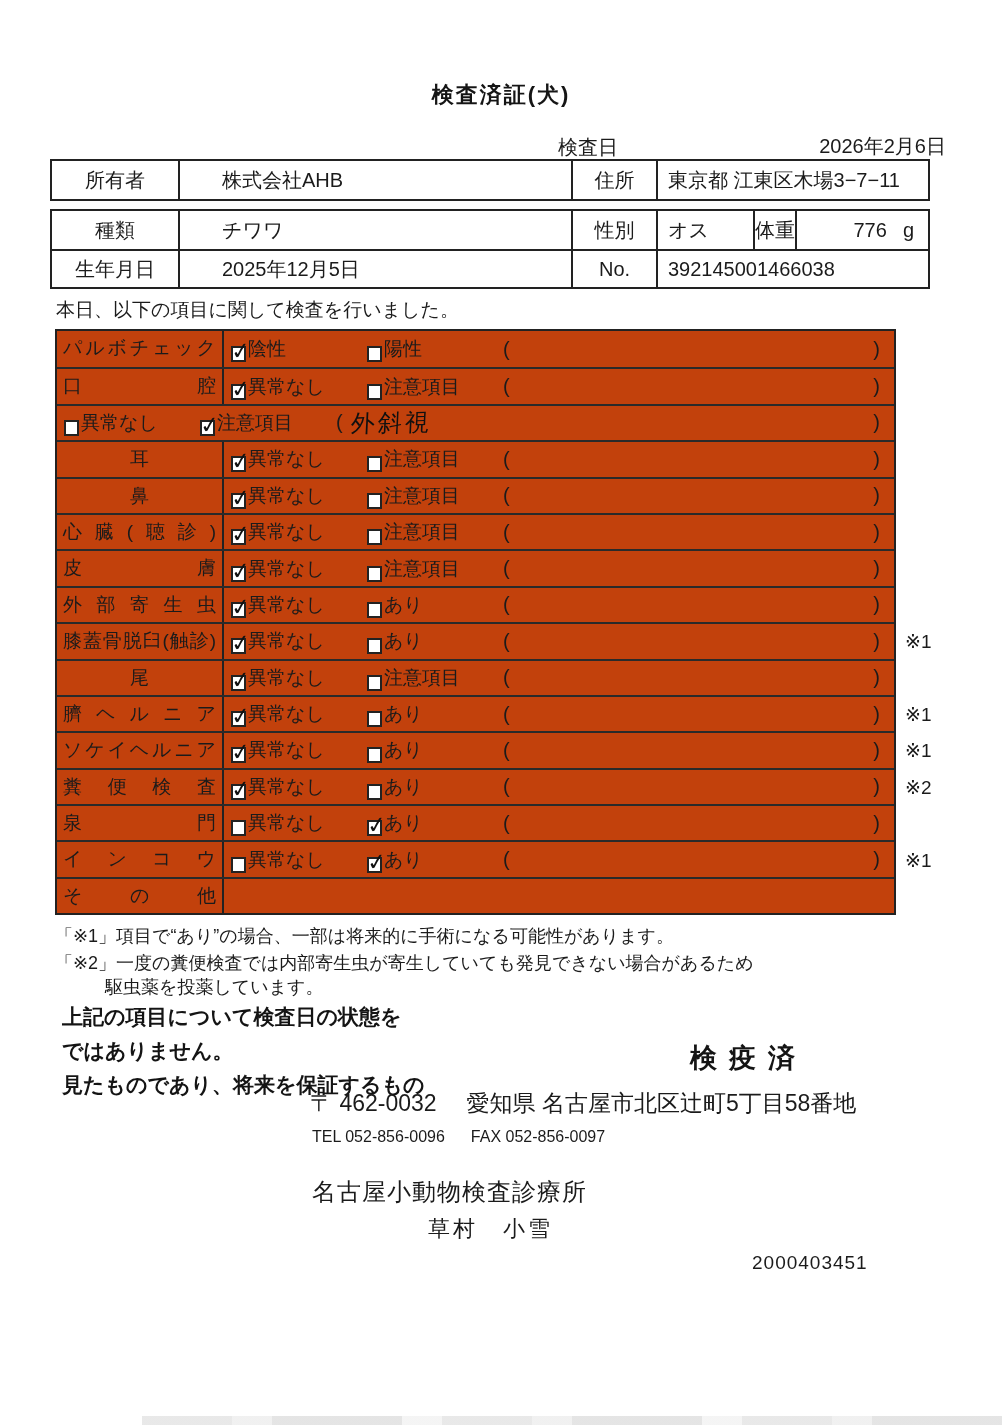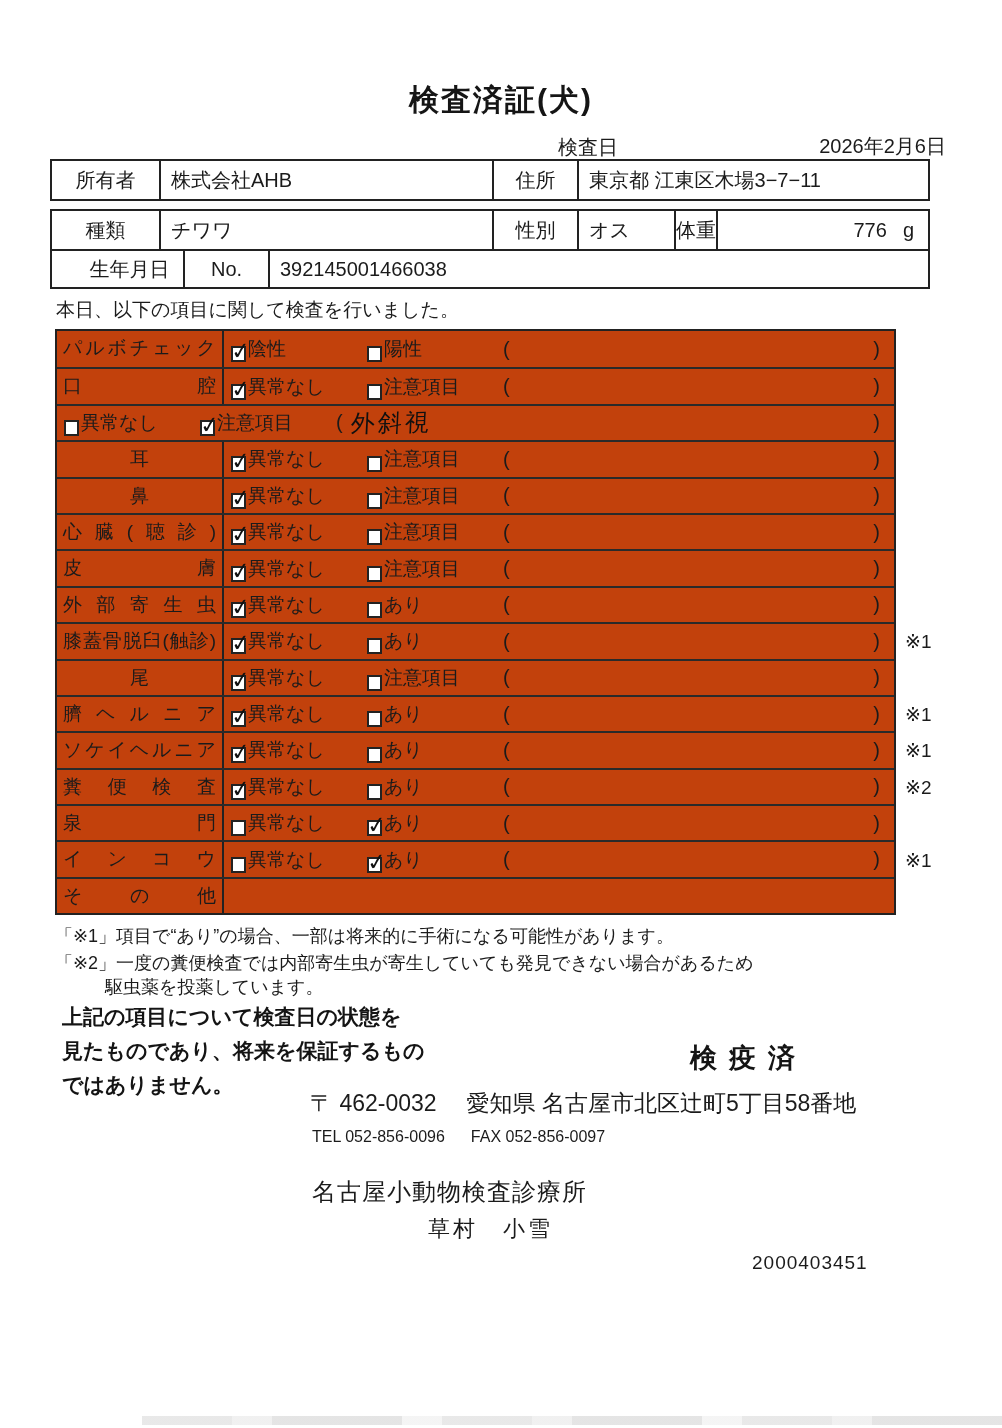--- a/index.html
+++ b/index.html
@@ -2,37 +2,37 @@
 <html><head>
 <meta charset="utf-8">
 <style>
   * { margin:0; padding:0; box-sizing:border-box; }
   html,body { background:#ffffff; }
   body { width:1002px; height:1428px; position:relative; overflow:hidden;
          font-family:"Liberation Sans","DejaVu Sans",sans-serif; color:#1b1b1b; }
   .sheet { position:absolute; inset:0; background:#fff; }
 
   .title { position:absolute; top:80px; left:0; width:100%; text-align:center;
-           font-size:30px; font-weight:600; letter-spacing:2px; color:#151515; }
+           font-size:22px; font-weight:600; letter-spacing:2px; color:#151515; }
 
   .date-label { position:absolute; top:134px; left:558px; font-size:20px; }
   .date-value { position:absolute; top:133px; right:56px; font-size:20px; }
 
   .tbl { position:absolute; left:50px; width:880px; border:2px solid #222; background:#fff; }
   .trow { display:flex; height:38px; align-items:stretch; }
-  .trow + .trow { border-top:2px solid #222;padding-left:24px; }
+  .trow + .trow { border-top:2px solid #222; }
   .tcell { display:flex; align-items:center; font-size:20px; }
   .tcell.lab { justify-content:center; }
   .tcell.val { padding-left:10px; }
   .bR { border-right:2px solid #222; }
 
   .owner-tbl { top:159px; height:auto; }
   .pet-tbl   { top:209px; height:auto; }
-  .w-label { width:109px; }
-  .w-big   { width:333px; }
+  .w-label { width:128px; }
+  .w-big   { width:361px;margin-left:32px; }
   .w-mid   { width:85px;  }
   .w-sex   { width:97px;  }
   .w-wt    { width:42px;  }
   .flex1   { flex:1; }
   .weight-val { justify-content:flex-end; padding-right:14px; gap:16px; }
 
   .intro { position:absolute; left:56px; top:297px; font-size:19px; }
 
   .checklist { position:absolute; left:55px; top:329px; width:841px;
                border:2px solid #222; display:flex; flex-direction:column; background:#c2410c; }
@@ -104,20 +104,21 @@
       <div class="tcell lab bR w-mid">性別</div>
       <div class="tcell val bR w-sex">オス</div>
       <div class="tcell lab bR w-wt">体重</div>
       <div class="tcell weight-val flex1">
         <span>776</span>
         <span>g</span>
       </div>
     </div>
     <div class="trow">
       <div class="tcell lab bR w-label">生年月日</div>
+      <div class="tcell val bR w-big">2025年12月5日</div>
       <div class="tcell lab bR w-mid">No.</div>
       <div class="tcell val flex1">392145001466038</div>
     </div>
   </div>
 
   <div class="intro">本日、以下の項目に関して検査を行いました。</div>
 
   <div class="checklist">
     <div class="crow">
       <div class="clabel">パルボチェック</div>
@@ -400,22 +401,22 @@
       <span class="notemark"></span>
     </div>
   </div>
 
   <div class="fnote n1">「※1」項目で“あり”の場合、一部は将来的に手術になる可能性があります。</div>
   <div class="fnote n2">「※2」一度の糞便検査では内部寄生虫が寄生していても発見できない場合があるため</div>
   <div class="fnote n2b">駆虫薬を投薬しています。</div>
 
   <div class="disclaimer">
     <div>上記の項目について検査日の状態を</div>
+    <div>ではありません。</div>
     <div>見たものであり、将来を保証するもの</div>
-    <div>ではありません。</div>
   </div>
 
   <div class="stamp">検疫済</div>
 
   <div class="addr-line">
     <span>〒 462-0032</span>
     <span>愛知県 名古屋市北区辻町5丁目58番地</span>
   </div>
 
   <div class="tel-line">

